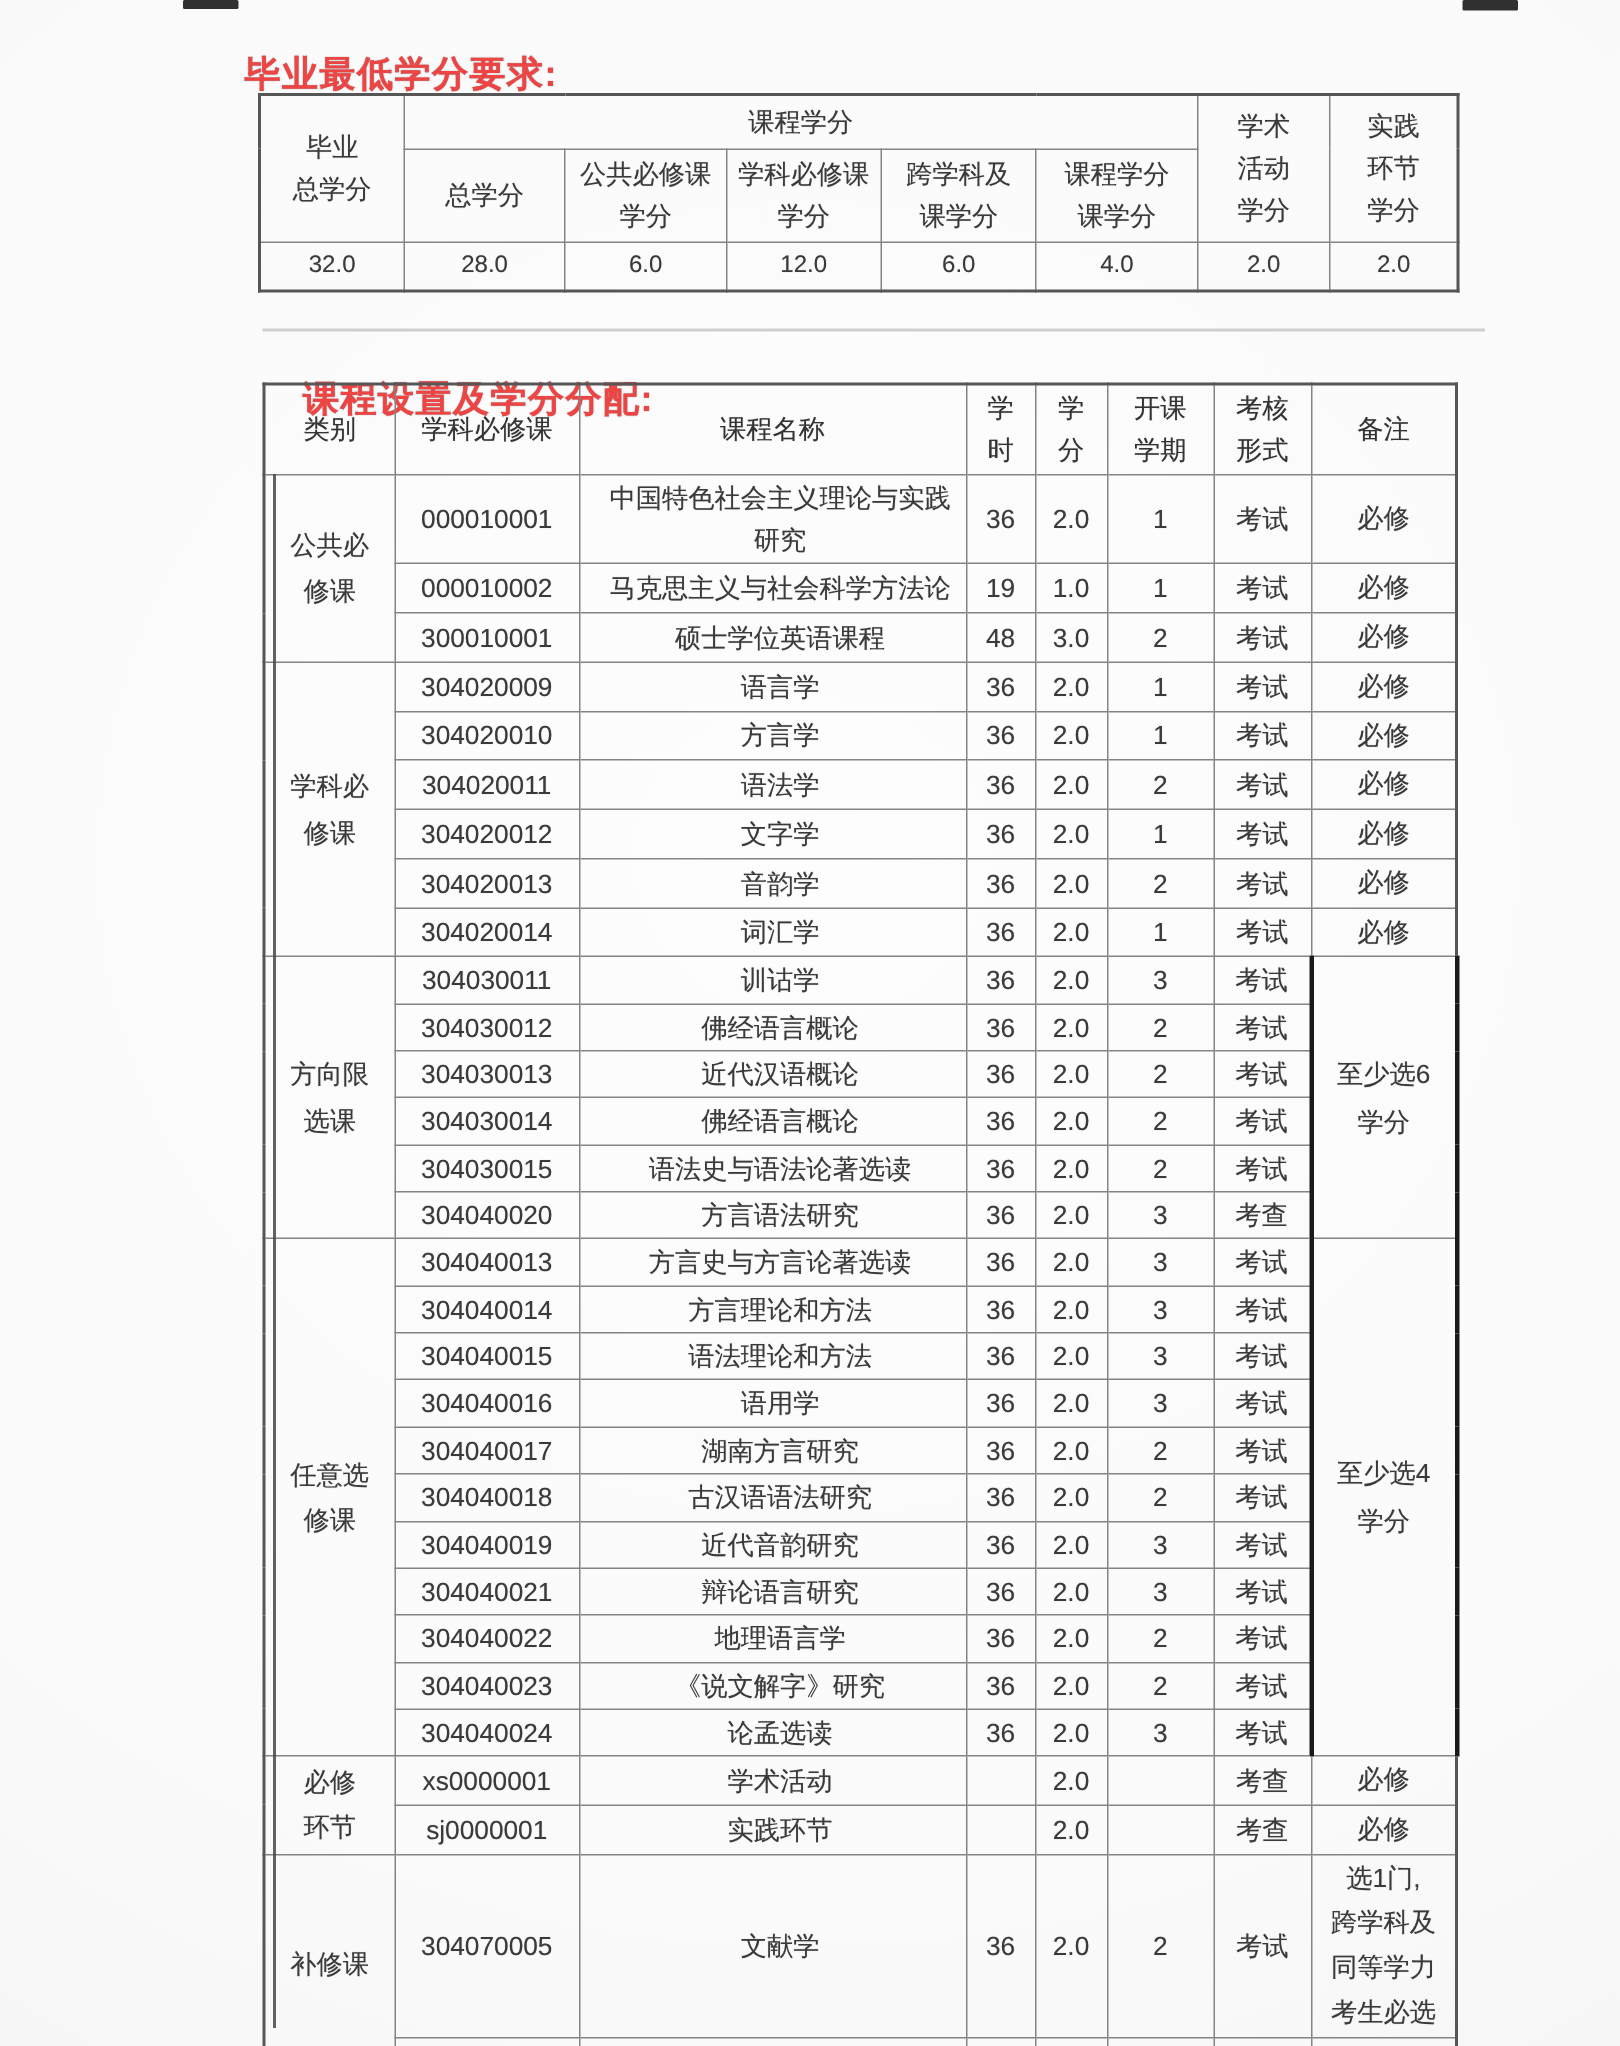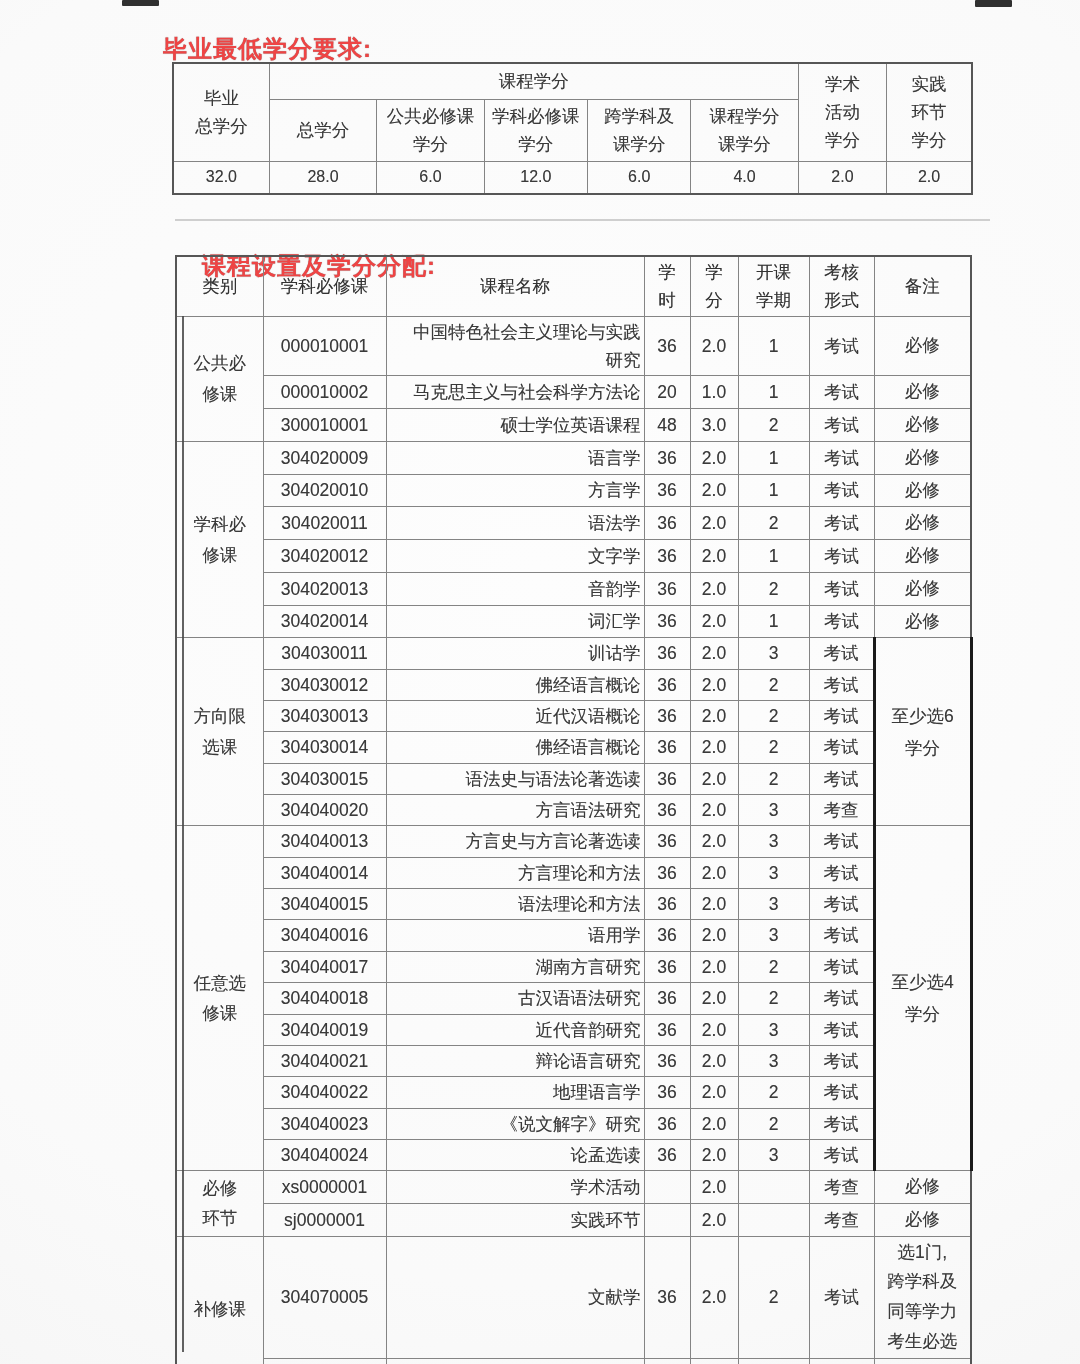--- a/index.html
+++ b/index.html
@@ -49,21 +49,21 @@
     overflow:hidden;
   }
   .tbl1 { left:172px; top:62px; width:801px; border:2px solid #565656; }
   .tbl1 .r1 td { height:36px; }
   .tbl1 .r2 td { height:62px; }
   .tbl1 .r3 td { height:33px; font-size:16px; }
 
   .tbl2 { left:175px; top:255px; width:795px; border:2px solid #565656; }
   .tbl2 thead th { height:60px; color:#333; }
   .tbl2 td { height:30px; }
-  .tbl2 td.name { text-align:right; padding-left:13px; }
+  .tbl2 td.name { text-align:center; padding-left:13px; }
   .tbl2 td.cat { line-height:1.75; }
   .tbl2 td.group-note {
     border-left:3px solid #1a1a1a;
     border-right:3px solid #1a1a1a;
     line-height:1.85;
   }
   .tbl2 td.note { line-height:1.7; }
   .tbl2 tr.empty-row td { height:25px; }
 
   .inner-left-line {
@@ -168,21 +168,21 @@
 研究</td>
         <td>36</td>
         <td>2.0</td>
         <td>1</td>
         <td>考试</td>
         <td class="note">必修</td>
       </tr>
       <tr>
         <td>000010002</td>
         <td class="name">马克思主义与社会科学方法论</td>
-        <td>20</td>
+        <td>19</td>
         <td>1.0</td>
         <td>1</td>
         <td>考试</td>
         <td class="note">必修</td>
       </tr>
       <tr>
         <td>300010001</td>
         <td class="name">硕士学位英语课程</td>
         <td>48</td>
         <td>3.0</td>

